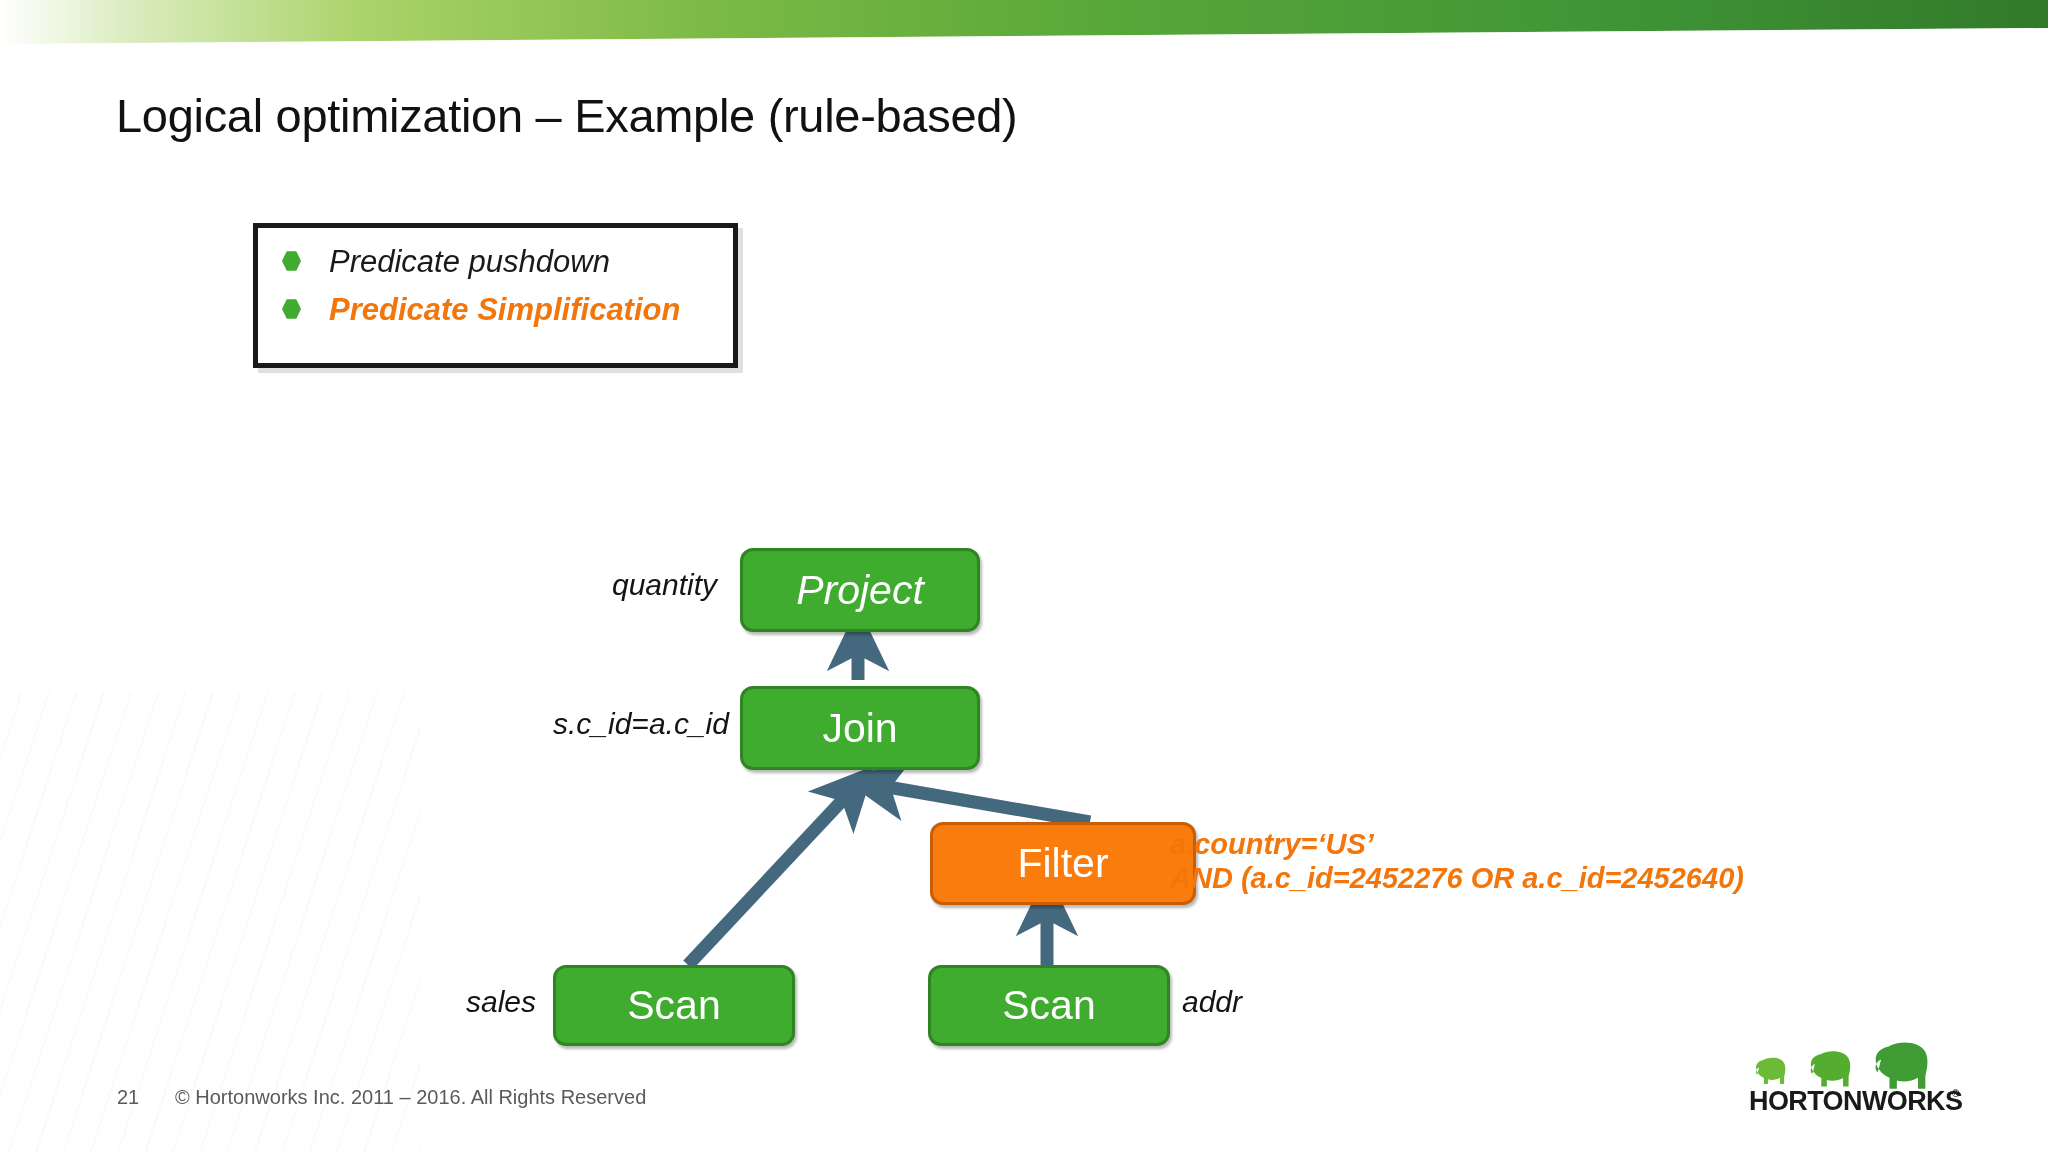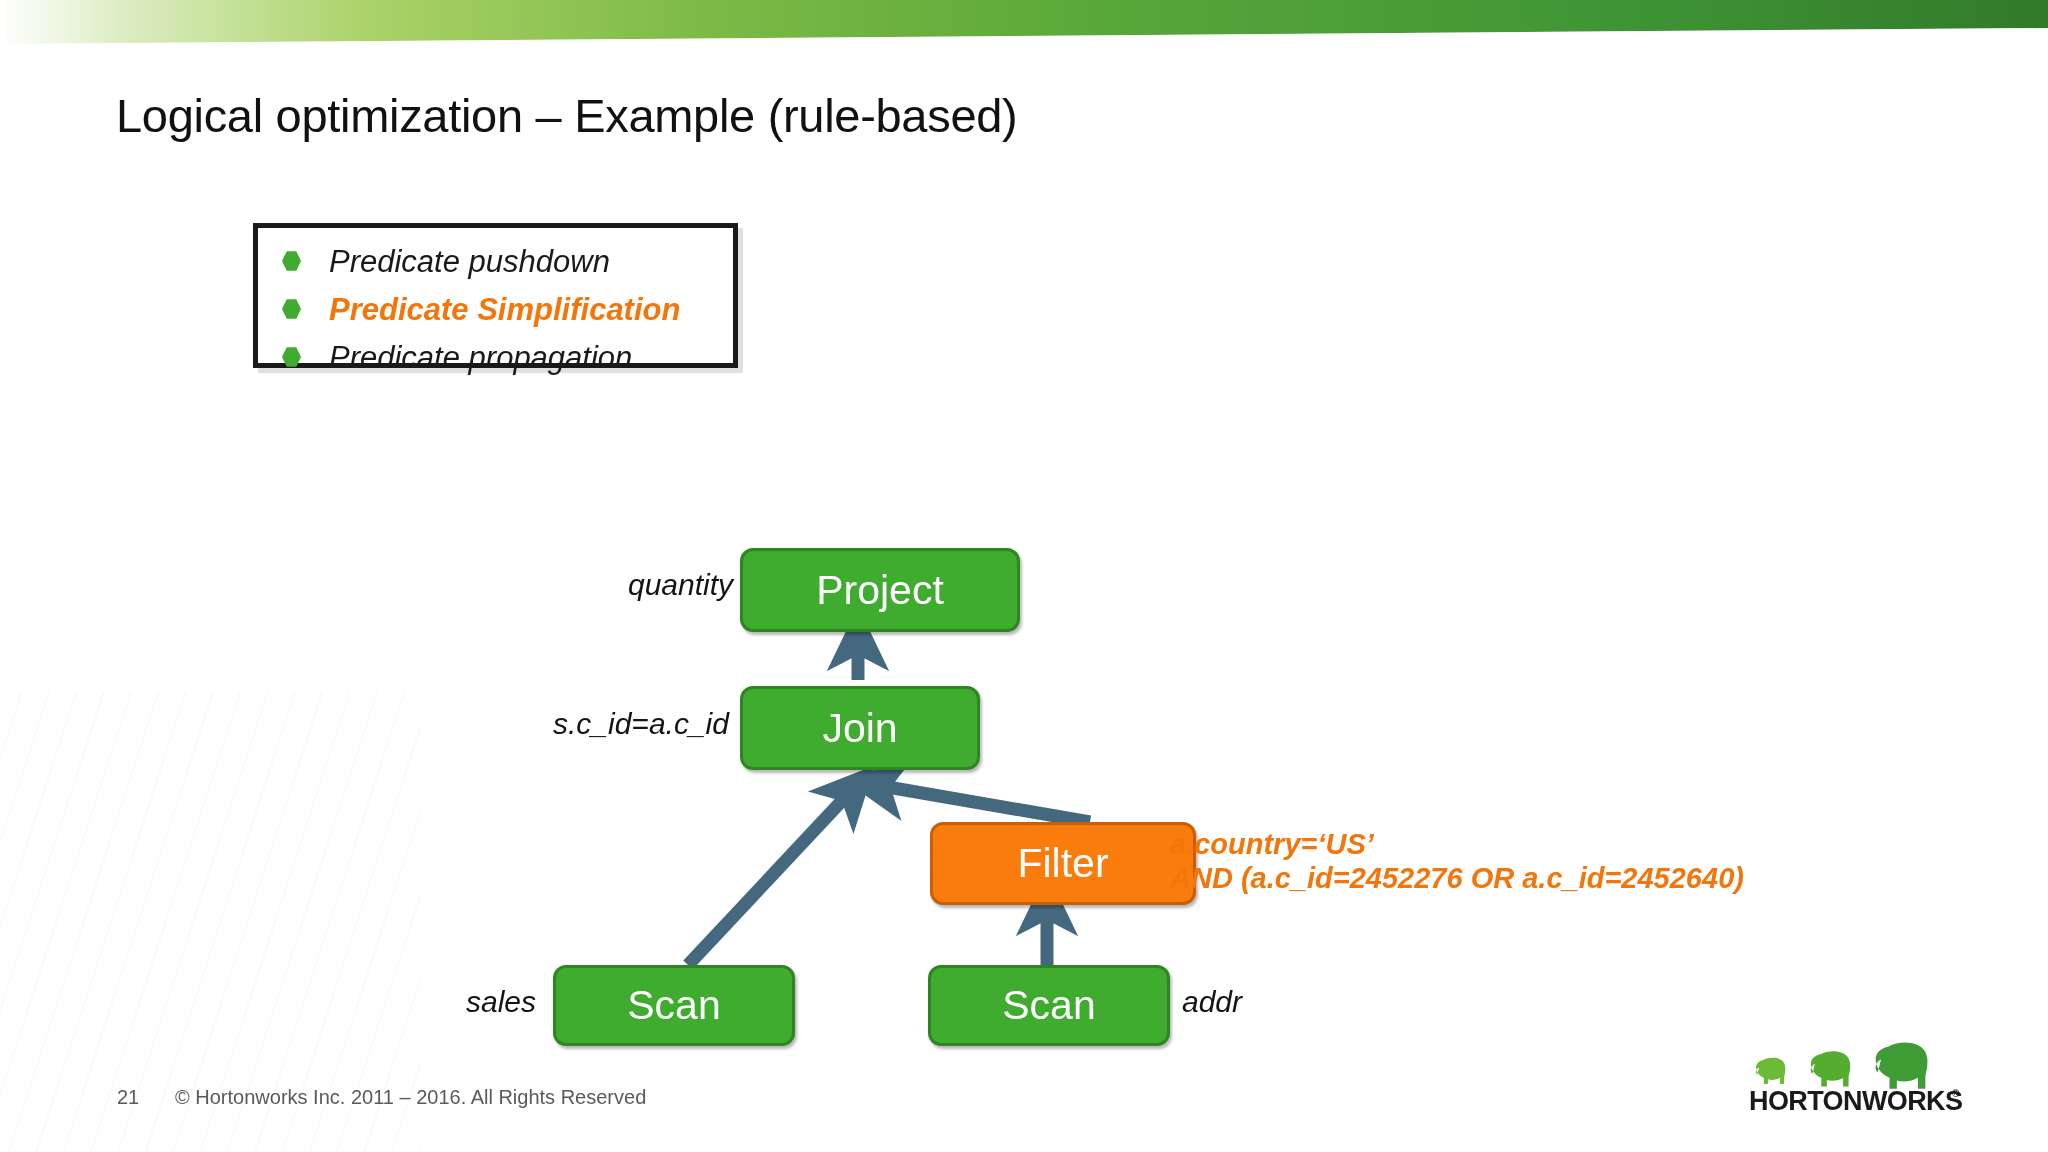--- a/index.html
+++ b/index.html
@@ -204,47 +204,43 @@
   <div class="bullet-row">
     <span class="hex-bullet"></span>
     <span class="bullet-label">Predicate pushdown</span>
   </div>
 
   <div class="bullet-row">
     <span class="hex-bullet"></span>
     <span class="bullet-label accent">Predicate Simplification</span>
   </div>
 
-  <div class="bullet-row">
-    <span class="hex-bullet"></span>
-    <span class="bullet-label">Predicate propagation</span>
-  </div>
 
 </div>
 
 <svg id="diagram">
   <defs>
     <marker id="arrowHead" markerWidth="5.2" markerHeight="5.2" refX="2.4" refY="2.6" orient="auto" markerUnits="strokeWidth">
       <path d="M0,0.2 L5.0,2.6 L0,5.0 L1.25,2.6 Z" fill="#44697f"></path>
     </marker>
   </defs>
 
   <line x1="858" y1="680" x2="858" y2="640" stroke="#44697f" stroke-width="13" marker-end="url(#arrowHead)"></line>
 
   <line x1="688" y1="965" x2="852" y2="790" stroke="#44697f" stroke-width="13" marker-end="url(#arrowHead)"></line>
 
   <line x1="1090" y1="822" x2="876" y2="785" stroke="#44697f" stroke-width="13" marker-end="url(#arrowHead)"></line>
 
   <line x1="1047" y1="968" x2="1047" y2="905" stroke="#44697f" stroke-width="13" marker-end="url(#arrowHead)"></line>
 </svg>
 
-<div class="node green" style="left:740px; top:548px; width:280px; height:84px;">
+<div class="node green" style="left:740px; top:548px; width:240px; height:84px;font-style:italic;">
   <span>Project</span>
 </div>
-<div class="side-label" style="left:612px; top:568px;margin-left:16px;">quantity</div>
+<div class="side-label" style="left:612px; top:568px;">quantity</div>
 
 <div class="node green" style="left:740px; top:686px; width:240px; height:84px;">
   <span>Join</span>
 </div>
 <div class="side-label" style="left:553px; top:707px;">s.c_id=a.c_id</div>
 
 <div class="node orange" style="left:930px; top:822px; width:266px; height:83px;">
   <span>Filter</span>
 </div>
 

